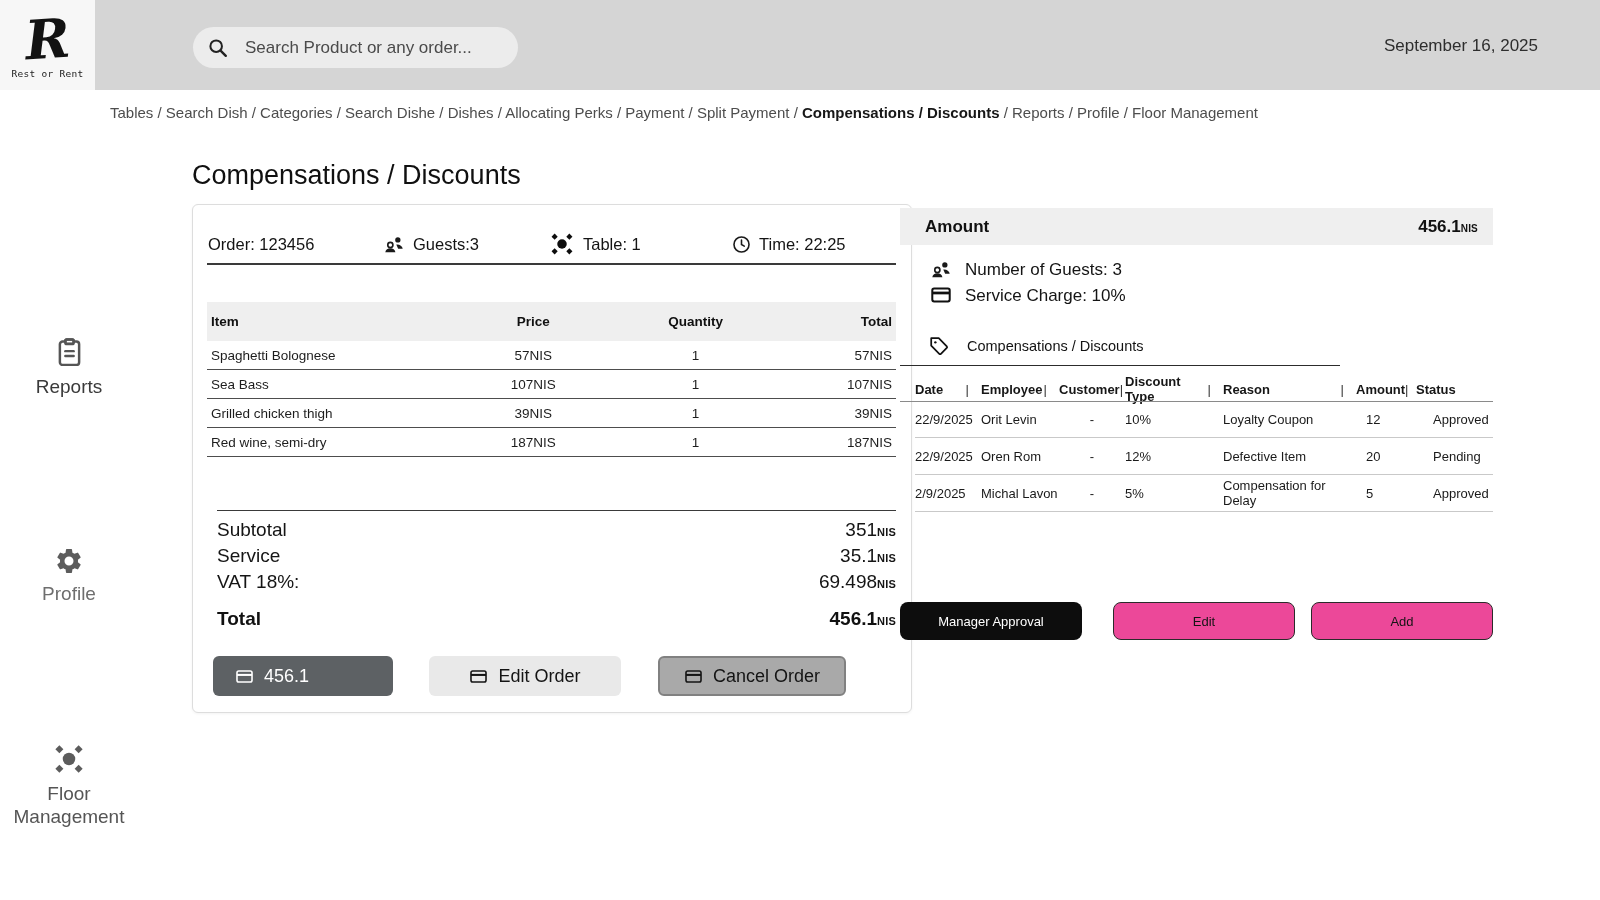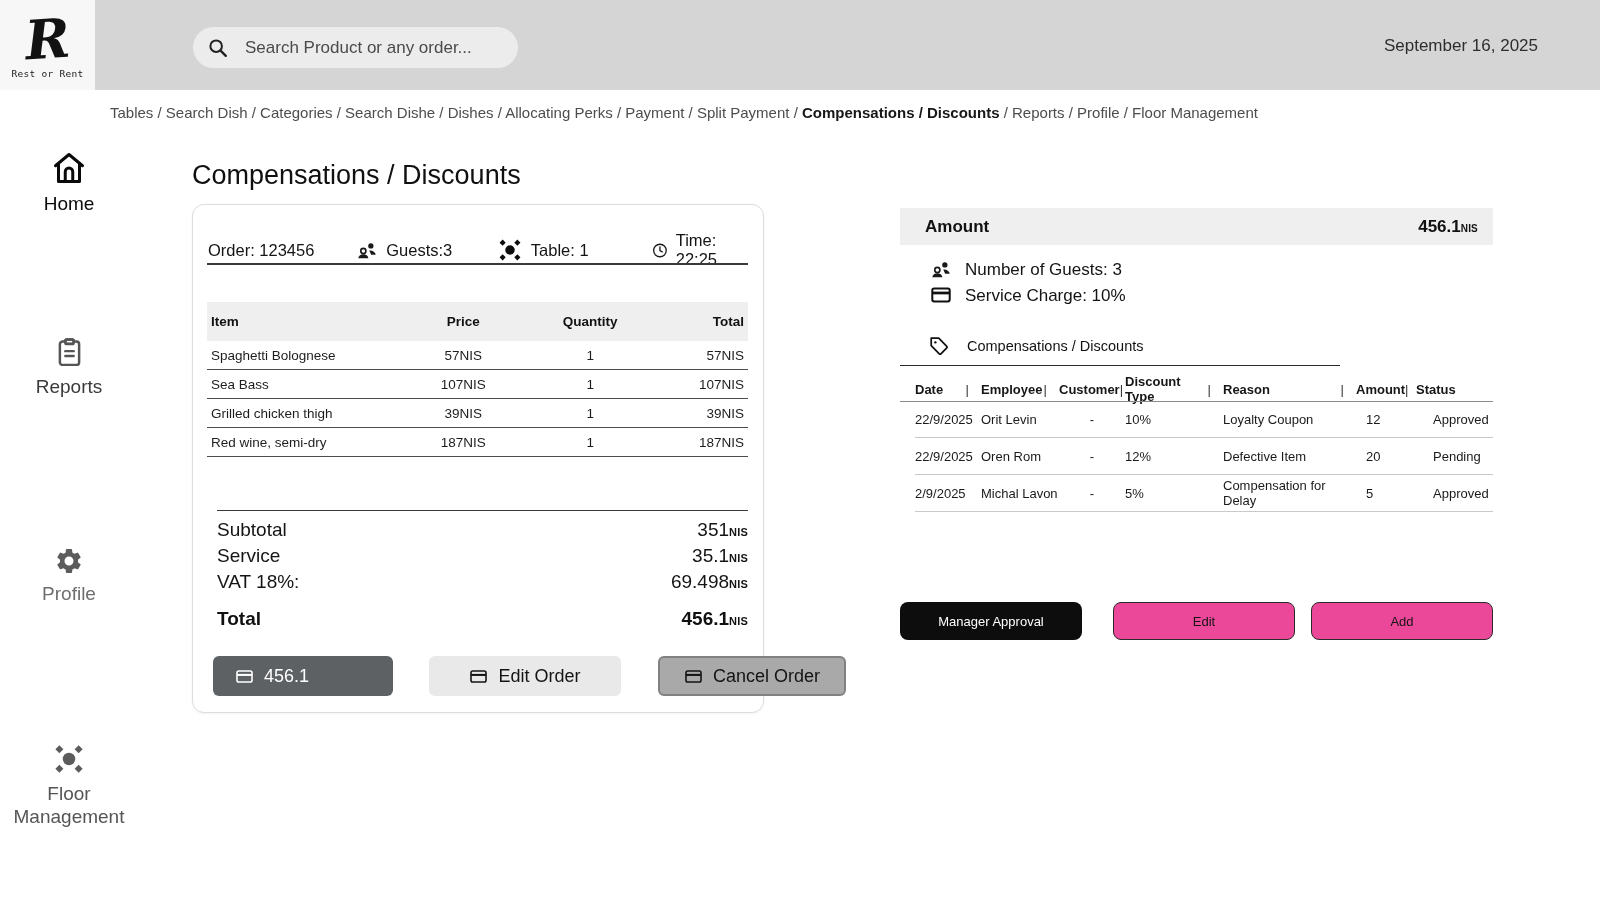--- a/index.html
+++ b/index.html
@@ -25,21 +25,21 @@
   .nav-label { font-size:19px; margin-top:6px; line-height:23px; }
   .nav-home   { top:150px; } .nav-home .nav-label { color:#0a0a0a; }
   .nav-reports{ top:336px; } .nav-reports .nav-label { color:#3a3a3a; }
   .nav-profile{ top:546px; } .nav-profile .nav-label { color:#6e6e6e; }
   .nav-floor  { top:742px; } .nav-floor .nav-label { color:#555; }
 
   
   .page-title { position:absolute; left:192px; top:160px; font-size:27px; font-weight:500; color:#101010; }
 
   
-  .order-card { position:absolute; left:192px; top:204px; width:572px; height:509px; background:#fff; border:1px solid #ddd; border-radius:12px; box-shadow:0 1px 3px rgba(0,0,0,.05); }
+  .order-card { position:absolute; left:192px; top:204px; width:720px; height:509px; background:#fff; border:1px solid #ddd; border-radius:6px; box-shadow:0 1px 3px rgba(0,0,0,.05); }
   .info-row { position:absolute; top:26px; left:15px; right:15px; display:flex; align-items:center; font-size:16.5px; color:#141414; }
   .info-chunk { display:flex; align-items:center; gap:8px; }
   .ic-order { width:175px; } .ic-guests { width:166px; } .ic-table { width:183px; }
   .rule1 { position:absolute; top:58px; left:14px; right:15px; border-top:2px solid #3a3a3a; }
   .items-table { position:absolute; top:97px; left:14px; right:15px; }
   .itm-grid { display:grid; grid-template-columns: 2.3fr 1.55fr 1.55fr 1.1fr; }
   .itm-head { background:#efefef; font-weight:700; font-size:13.5px; padding:12px 4px; }
   .itm-row { font-size:13.5px; color:#1d1d1d; padding:7px 4px 6px; border-bottom:1.2px solid #4d4d4d; }
   .c-left { text-align:left; } .c-mid { text-align:center; } .c-right { text-align:right; }
   .rule2 { position:absolute; top:305px; left:24px; right:15px; border-top:1.8px solid #3a3a3a; }
@@ -88,28 +88,20 @@
     </div>
     <div class="topdate">September 16, 2025</div>
   </div>
   <div class="logo-box">
     <div class="logo-r">R</div>
     <div class="logo-sub">Rest or Rent</div>
   </div>
 
   <div class="breadcrumb"><span>Tables / Search Dish / Categories / Search Dishe / Dishes / Allocating Perks / Payment / Split Payment / </span><span class="current">Compensations / Discounts</span><span> / Reports / Profile / Floor Management</span></div>
 
-  <div class="nav-item nav-home">
-    <svg width="36" height="36" viewBox="0 0 24 24" fill="none" stroke="#0a0a0a" stroke-width="2" stroke-linecap="round" stroke-linejoin="round">
-        <path d="M3 10.5 12 3l9 7.5"></path>
-        <path d="M5 9v12h14V9"></path>
-        <path d="M9.5 21v-6.5a2.5 2.5 0 0 1 5 0V21"></path>
-      </svg>
-    <div class="nav-label">Home</div>
-  </div>
   <div class="nav-item nav-reports">
     <svg width="33" height="33" viewBox="0 0 24 24" fill="none" stroke="#555" stroke-width="1.8" stroke-linecap="round" stroke-linejoin="round">
         <rect x="5" y="4" width="14" height="17" rx="2"></rect>
         <path d="M9 4.5V3.5a1 1 0 0 1 1-1h4a1 1 0 0 1 1 1v1" fill="#fff"></path>
         <rect x="9" y="2.5" width="6" height="3.4" rx="1"></rect>
         <line x1="9" y1="11" x2="15" y2="11"></line>
         <line x1="9" y1="14.5" x2="15" y2="14.5"></line>
       </svg>
     <div class="nav-label">Reports</div>
   </div>

